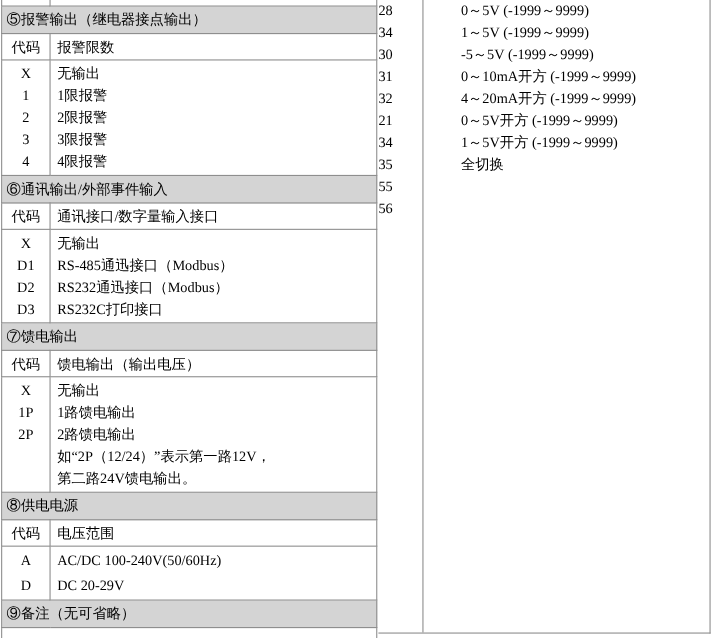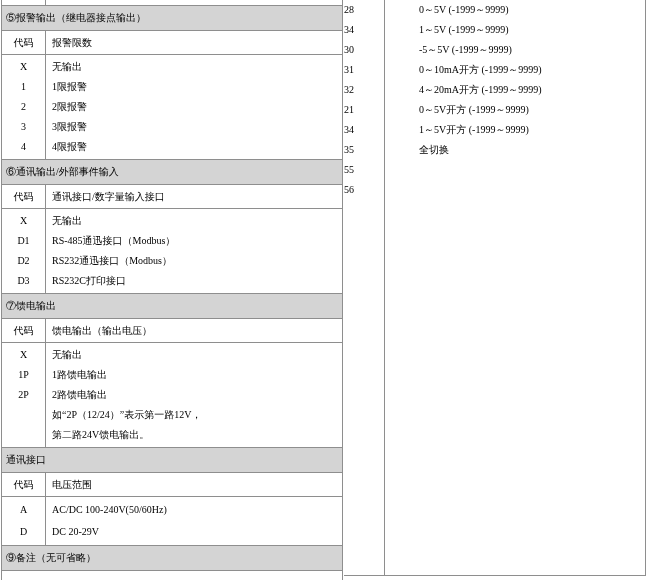--- a/index.html
+++ b/index.html
@@ -1,19 +1,19 @@
 <!DOCTYPE html>
 <html><head>
 <meta charset="utf-8">
 <style>
   html,body{margin:0;padding:0;background:#fff;}
   .canvas{
     position:relative;width:648px;height:580px;background:#fff;overflow:hidden;
     font-family:"Liberation Serif","DejaVu Serif",serif;
-    font-size:10px;color:#000;
+    font-size:13px;color:#000;
   }
   
   .left-table{
     position:absolute;left:1px;top:0;width:342px;
     border-collapse:collapse;table-layout:fixed;
   }
   .left-table td{border:1px solid #8e8e8e;padding:0;vertical-align:middle;}
   .left-table tr.sliver td{border-top:none;height:5px;}
   .left-table td.code{width:43px;text-align:center;}
   .left-table tr.sec-h td{
@@ -112,21 +112,21 @@
           </td>
           <td class="txt">
             <div class="line">无输出</div>
             <div class="line">1路馈电输出</div>
             <div class="line">2路馈电输出</div>
             <div class="line">如“2P（12/24）”表示第一路12V，</div>
             <div class="line">第二路24V馈电输出。</div>
           </td>
         </tr>
         <tr class="sec-h">
-          <td colspan="2">通讯接口</td>
+          <td colspan="2">⑧供电电源</td>
         </tr>
         <tr class="col-row">
           <td class="code">代码</td>
           <td class="txt">电压范围</td>
         </tr>
         <tr class="block lh22">
           <td class="code">
             <div class="line">A</div>
             <div class="line">D</div>
           </td>

